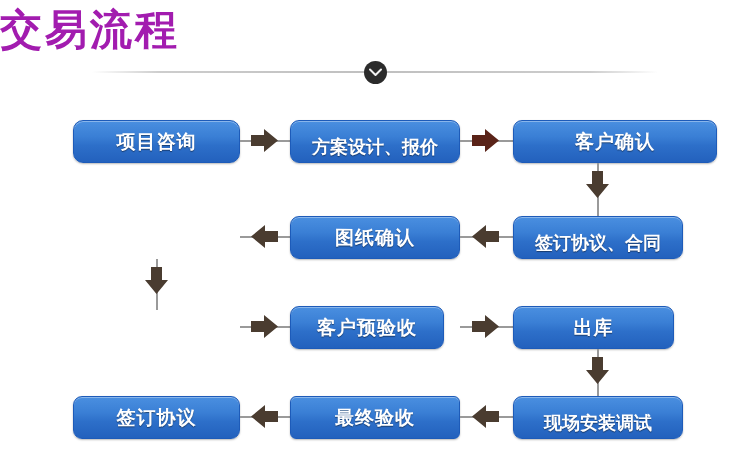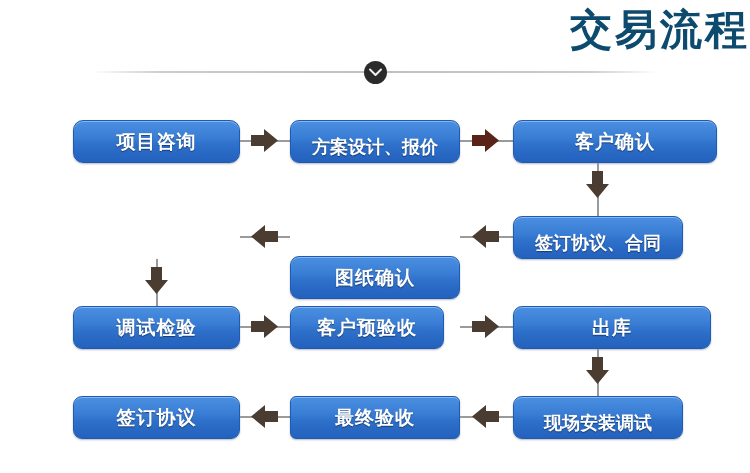--- a/index.html
+++ b/index.html
@@ -26,26 +26,26 @@
     left: 0;
     top: 0;
     width: 750px;
     height: 95px;
   }
   .page-title {
     position: absolute;
     left: 0;
     top: 6px;
     width: 750px;
-    text-align: right;
+    text-align: left;
     font-family: "DejaVu Serif", "Liberation Serif", serif;
     font-size: 42px;
     font-weight: bold;
     letter-spacing: 3px;
-    color: #0c4a6e;
+    color: #a21caf;
     line-height: 48px;
     white-space: nowrap;
   }
   .divider {
     position: absolute;
     left: 92px;
     top: 71px;
     width: 566px;
     height: 2px;
     background: linear-gradient(to right,
@@ -171,21 +171,21 @@
     </div>
 
 
     <div class="hline" style="left:240px; top:141px; width:50px;"></div>
     <div class="arrow" style="left:251px; top:130px;">
       <svg width="28" height="23" viewBox="0 0 28 23">
         <polygon points="27,6 14,6 14,0 0,11.5 14,23 14,17 27,17" fill="#4a3c30"></polygon>
       </svg>
     </div>
 
-    <div class="node" style="left:290px; top:121px; width:170px;margin-top:40px;">
+    <div class="node" style="left:290px; top:121px; width:170px;">
       <span class="node-label">图纸确认</span>
     </div>
 
     <div class="hline" style="left:460px; top:141px; width:53px;"></div>
     <div class="arrow" style="left:472px; top:130px;">
       <svg width="28" height="23" viewBox="0 0 28 23">
         <polygon points="27,6 14,6 14,0 0,11.5 14,23 14,17 27,17" fill="#4a3c30"></polygon>
       </svg>
     </div>
 
@@ -193,43 +193,40 @@
       <span class="node-label">签订协议、合同</span>
     </div>
 
     <div class="vline" style="left:156px; top:164px; height:51px;"></div>
     <div class="arrow" style="left:145px; top:172px;">
       <svg width="23" height="28" viewBox="0 0 23 28">
         <polygon points="6,0 17,0 17,13 23,13 11.5,27 0,13 6,13" fill="#4a3c30"></polygon>
       </svg>
     </div>
 
-    <div class="node" style="left:73px; top:211px; width:167px;">
-      <span class="node-label">调试检验</span>
-    </div>
 
     <div class="hline" style="left:240px; top:231px; width:50px;"></div>
     <div class="arrow" style="left:251px; top:220px;">
       <svg width="28" height="23" viewBox="0 0 28 23">
         <polygon points="0,6 13,6 13,0 27,11.5 13,23 13,17 0,17" fill="#4a3c30"></polygon>
       </svg>
     </div>
 
     <div class="node" style="left:290px; top:211px; width:154px;">
       <span class="node-label">客户预验收</span>
     </div>
 
     <div class="hline" style="left:460px; top:231px; width:53px;"></div>
     <div class="arrow" style="left:472px; top:220px;">
       <svg width="28" height="23" viewBox="0 0 28 23">
         <polygon points="0,6 13,6 13,0 27,11.5 13,23 13,17 0,17" fill="#4a3c30"></polygon>
       </svg>
     </div>
 
-    <div class="node" style="left:513px; top:211px; width:198px;">
+    <div class="node" style="left:513px; top:211px; width:161px;">
       <span class="node-label">出库</span>
     </div>
 
     <div class="vline" style="left:597px; top:254px; height:51px;"></div>
     <div class="arrow" style="left:586px; top:262px;">
       <svg width="23" height="28" viewBox="0 0 23 28">
         <polygon points="6,0 17,0 17,13 23,13 11.5,27 0,13 6,13" fill="#4a3c30"></polygon>
       </svg>
     </div>
 

